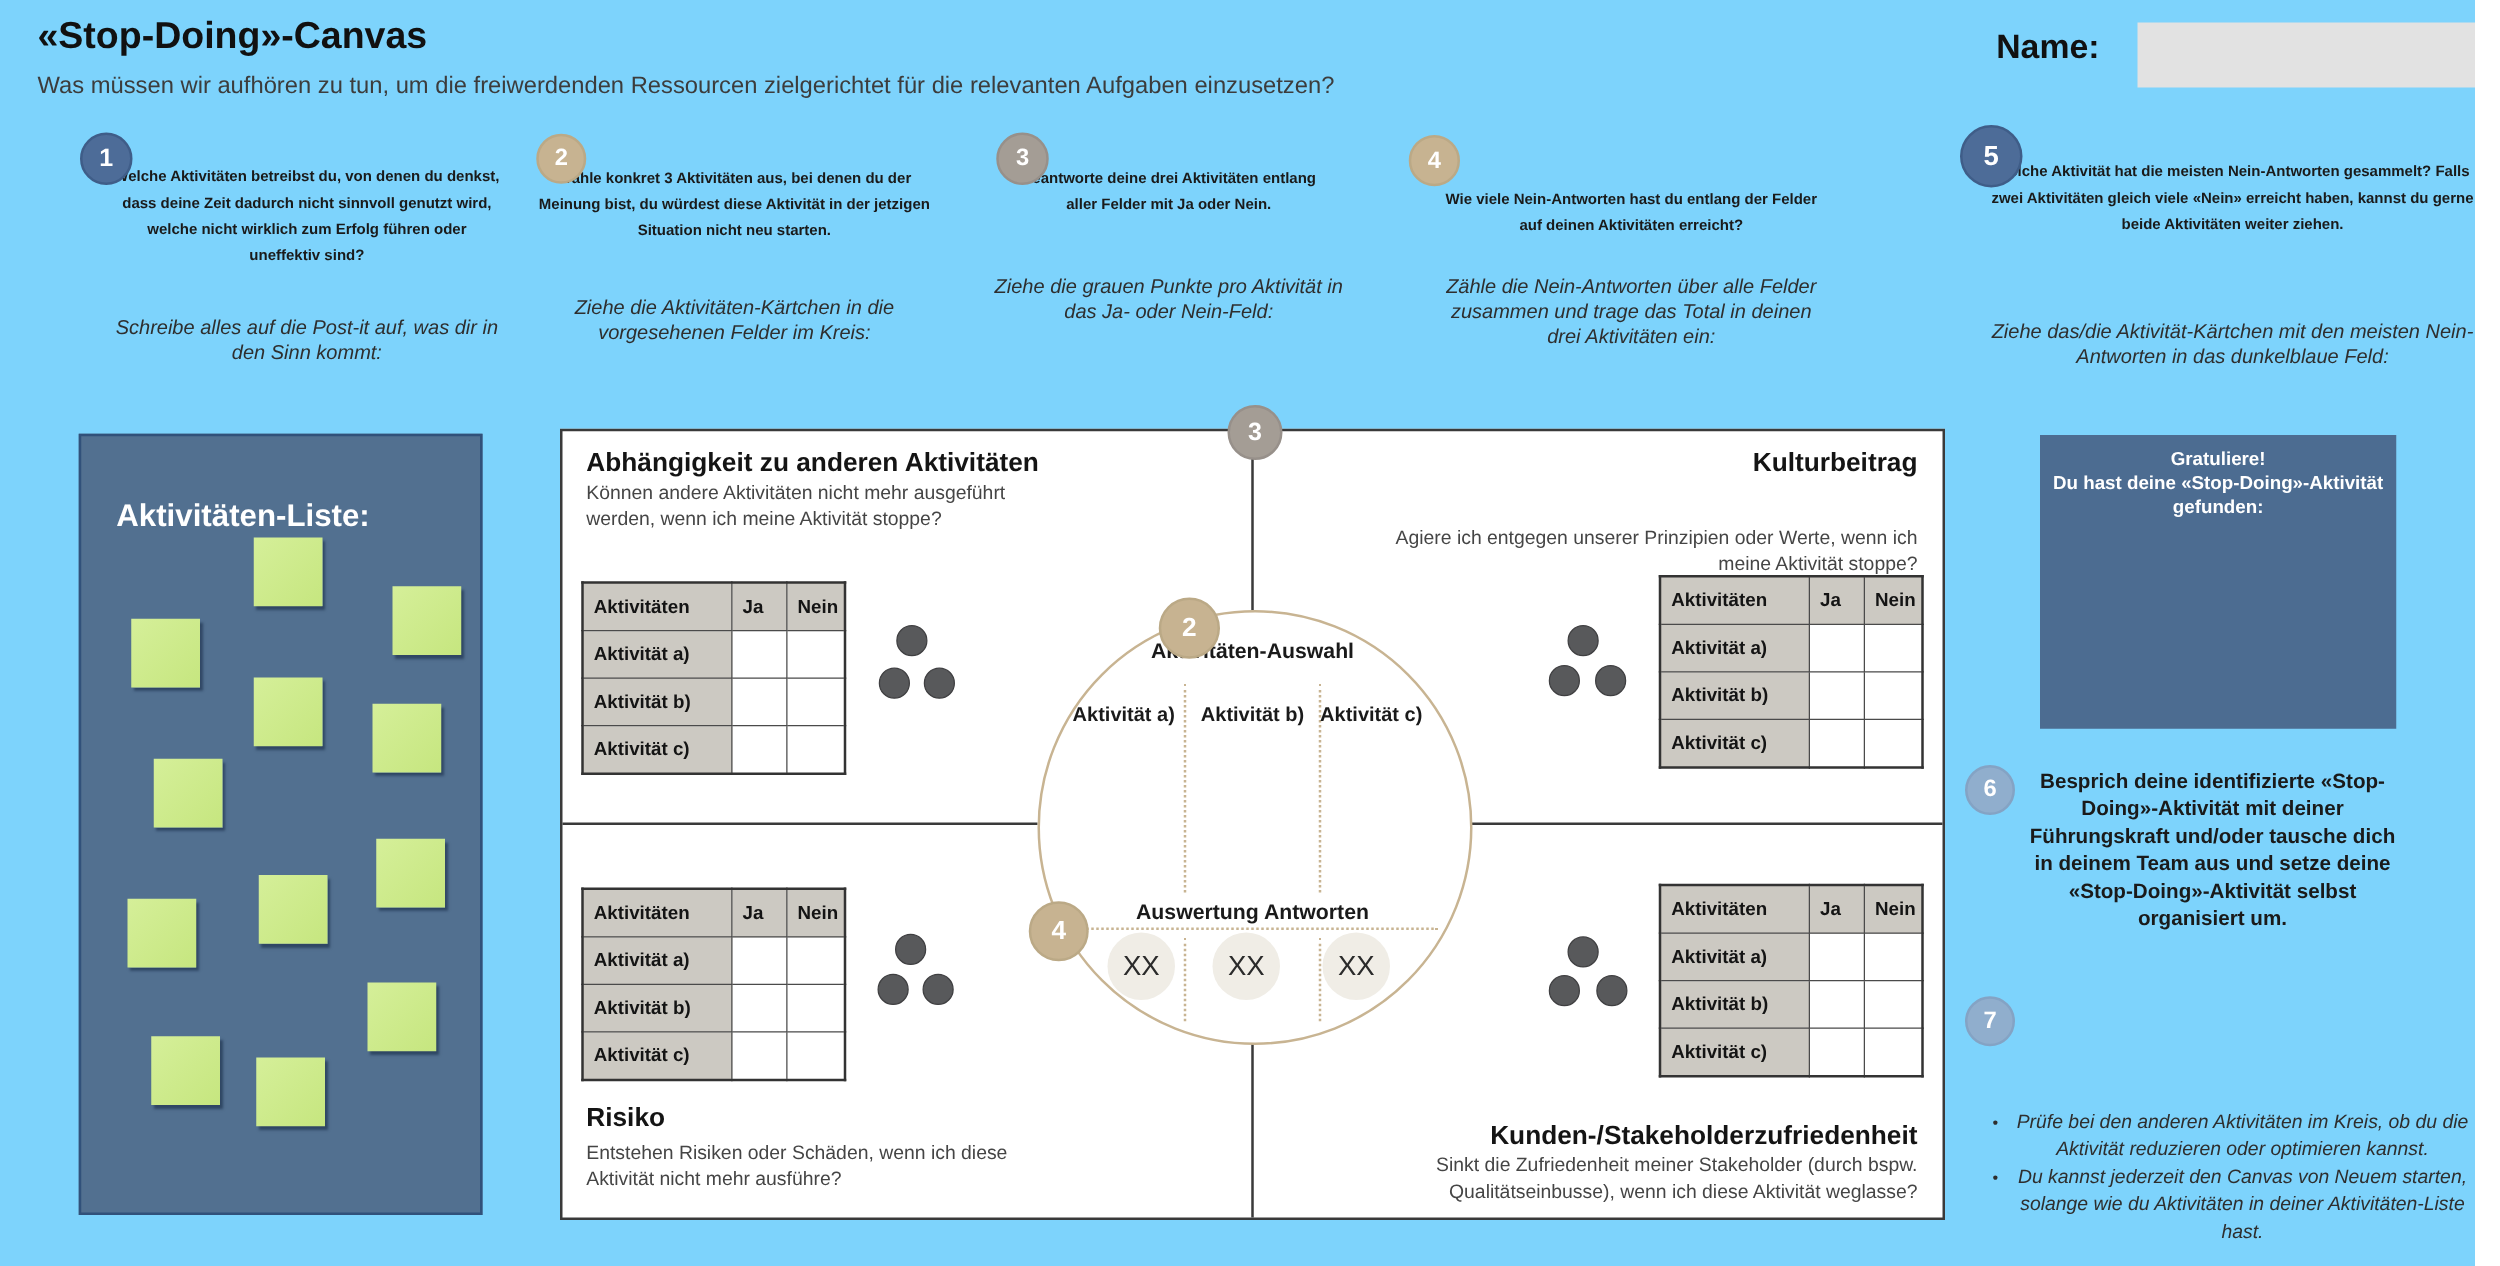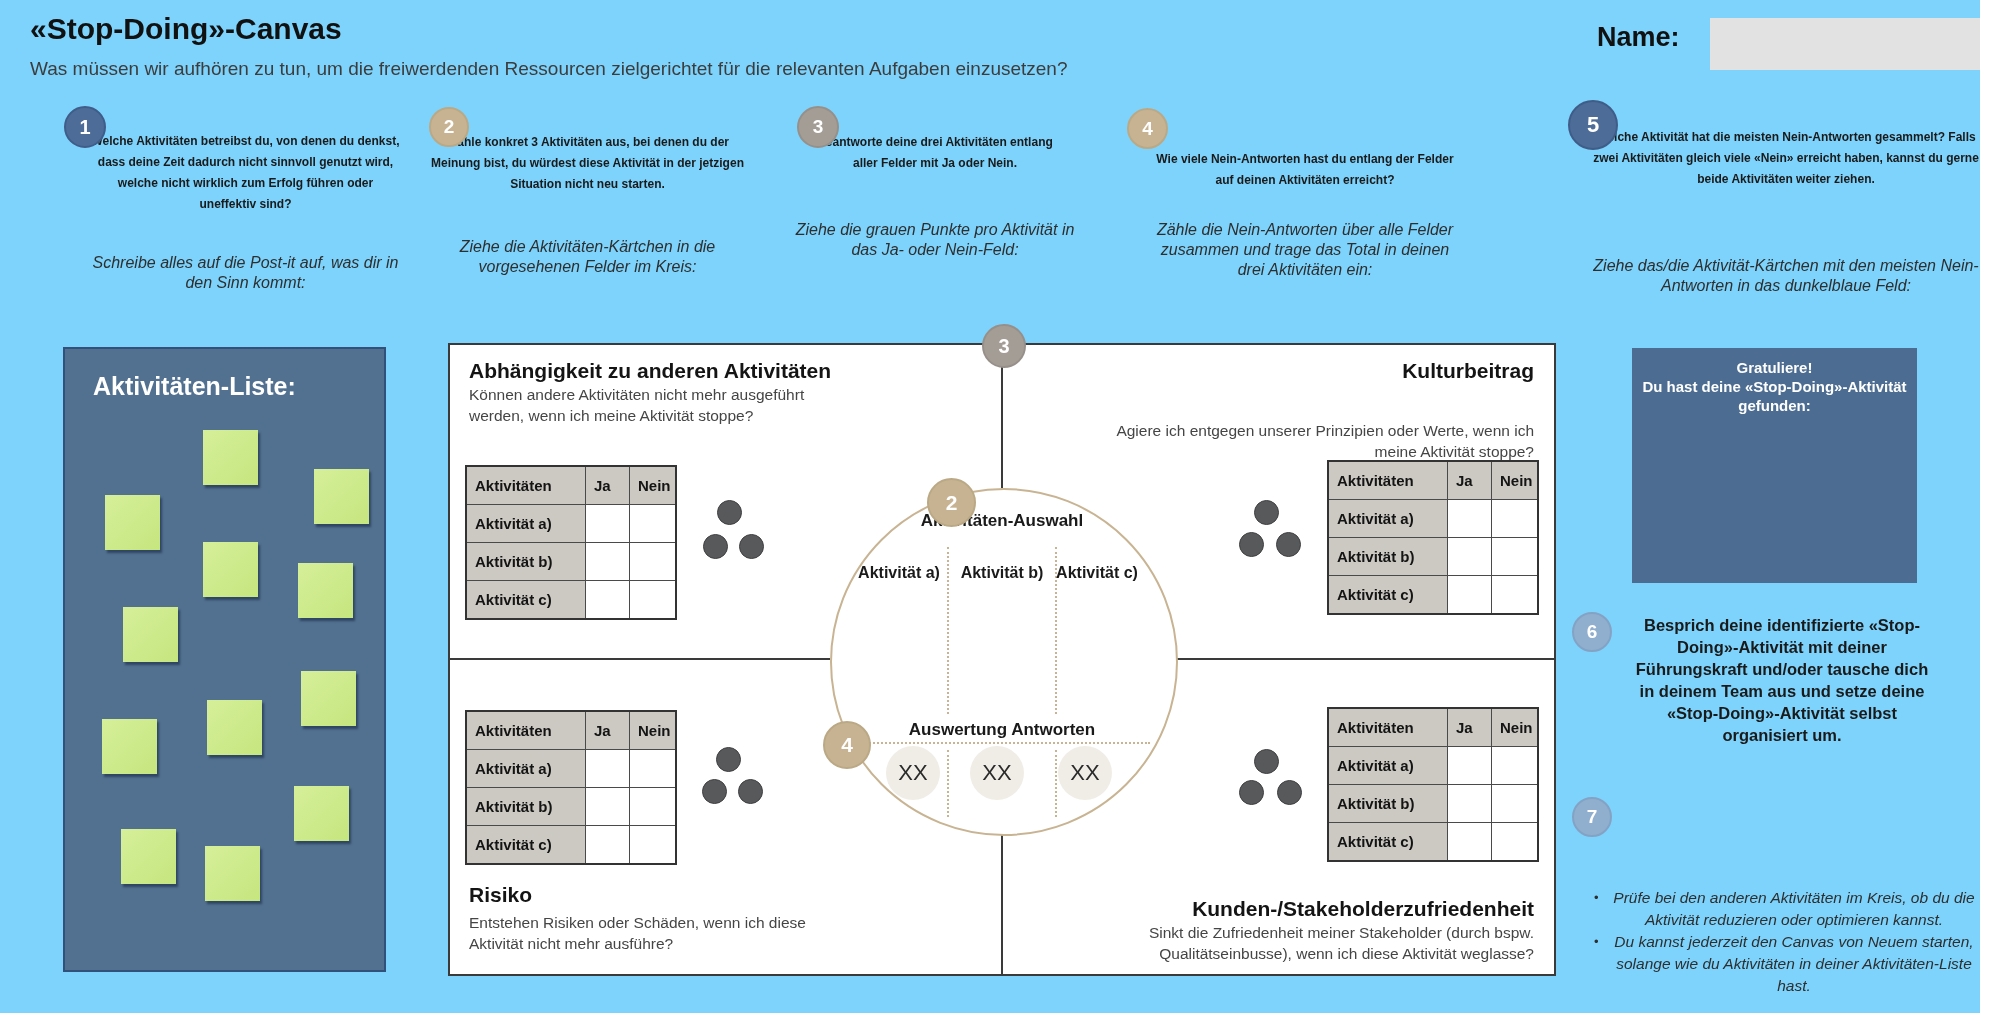--- a/index.html
+++ b/index.html
@@ -15,21 +15,21 @@
   .badge{border-radius:50%;color:#fff;font-weight:700;display:flex;align-items:center;justify-content:center;z-index:6;}
   .badge-blue{background:#4d6c98;border:2px solid #3f5d88;}
   .badge-tan{background:#c7b391;border:2px solid #bba986;}
   .badge-gray{background:#a49d95;border:2px solid #97908a;}
   .badge-lblue{background:#90aecd;border:2px solid #84a3c4;}
   
   .step-bold{font-weight:700;font-size:12px;line-height:21px;text-align:center;color:#1a1a1a;}
   .step-italic{font-style:italic;font-size:16px;line-height:20px;text-align:center;color:#2e2e2e;}
   
   .panel{background:#527090;border:2px solid #31517a;}
-  .panel-title{color:#fff;font-weight:700;font-size:25px;}
+  .panel-title{color:#fff;font-weight:700;font-size:25px;margin-top:27px;}
   .postit{position:absolute;width:55px;height:55px;
     background:linear-gradient(135deg,#d5ef99 0%,#c6e67f 100%);
     box-shadow:2px 3px 2px rgba(18,36,64,0.55);}
   
   .main-box{border:2px solid #3a3a3a;background:#fff;}
   .line{position:absolute;background:#3a3a3a;}
   .big-circle{position:absolute;border-radius:50%;background:#fff;border:2px solid #c8b492;z-index:3;}
   .dotline-v{position:absolute;border-left:2px dotted #c8b492;z-index:4;}
   .dotline-h{position:absolute;border-top:2px dotted #c8b492;z-index:4;}
   .circle-title{font-weight:700;font-size:17px;text-align:center;z-index:5;color:#1a1a1a;}
@@ -261,21 +261,21 @@
 
   <div class="abs result-box" style="left:1632px;top:348px;width:285px;height:235px;">
     <div class="result-text" style="padding-top:10px;">
       <div>Gratuliere!</div>
       <div>Du hast deine «Stop-Doing»-Aktivität</div>
       <div>gefunden:</div>
     </div>
   </div>
 
   <div class="abs badge badge-lblue" style="left:1572px;top:612px;width:36px;height:36px;font-size:19px;">6</div>
-  <div class="abs step-bold" style="left:1620px;top:614px;width:300px;font-size:16.5px;line-height:22px;margin-left:12px;">Besprich deine identifizierte «Stop-Doing»-Aktivität mit deiner Führungskraft und/oder tausche dich in deinem Team aus und setze deine «Stop-Doing»-Aktivität selbst organisiert um.</div>
+  <div class="abs step-bold" style="left:1620px;top:614px;width:300px;font-size:16.5px;line-height:22px;">Besprich deine identifizierte «Stop-Doing»-Aktivität mit deiner Führungskraft und/oder tausche dich in deinem Team aus und setze deine «Stop-Doing»-Aktivität selbst organisiert um.</div>
 
   <div class="abs badge badge-lblue" style="left:1572px;top:797px;width:36px;height:36px;font-size:19px;">7</div>
   <div class="abs" style="left:1598px;top:887px;width:392px;">
     <div class="bullet">Prüfe bei den anderen Aktivitäten im Kreis, ob du die Aktivität reduzieren oder optimieren kannst.</div>
     <div class="bullet">Du kannst jederzeit den Canvas von Neuem starten, solange wie du Aktivitäten in deiner Aktivitäten-Liste hast.</div>
   </div>
 
 </div>
 
 </body></html>

